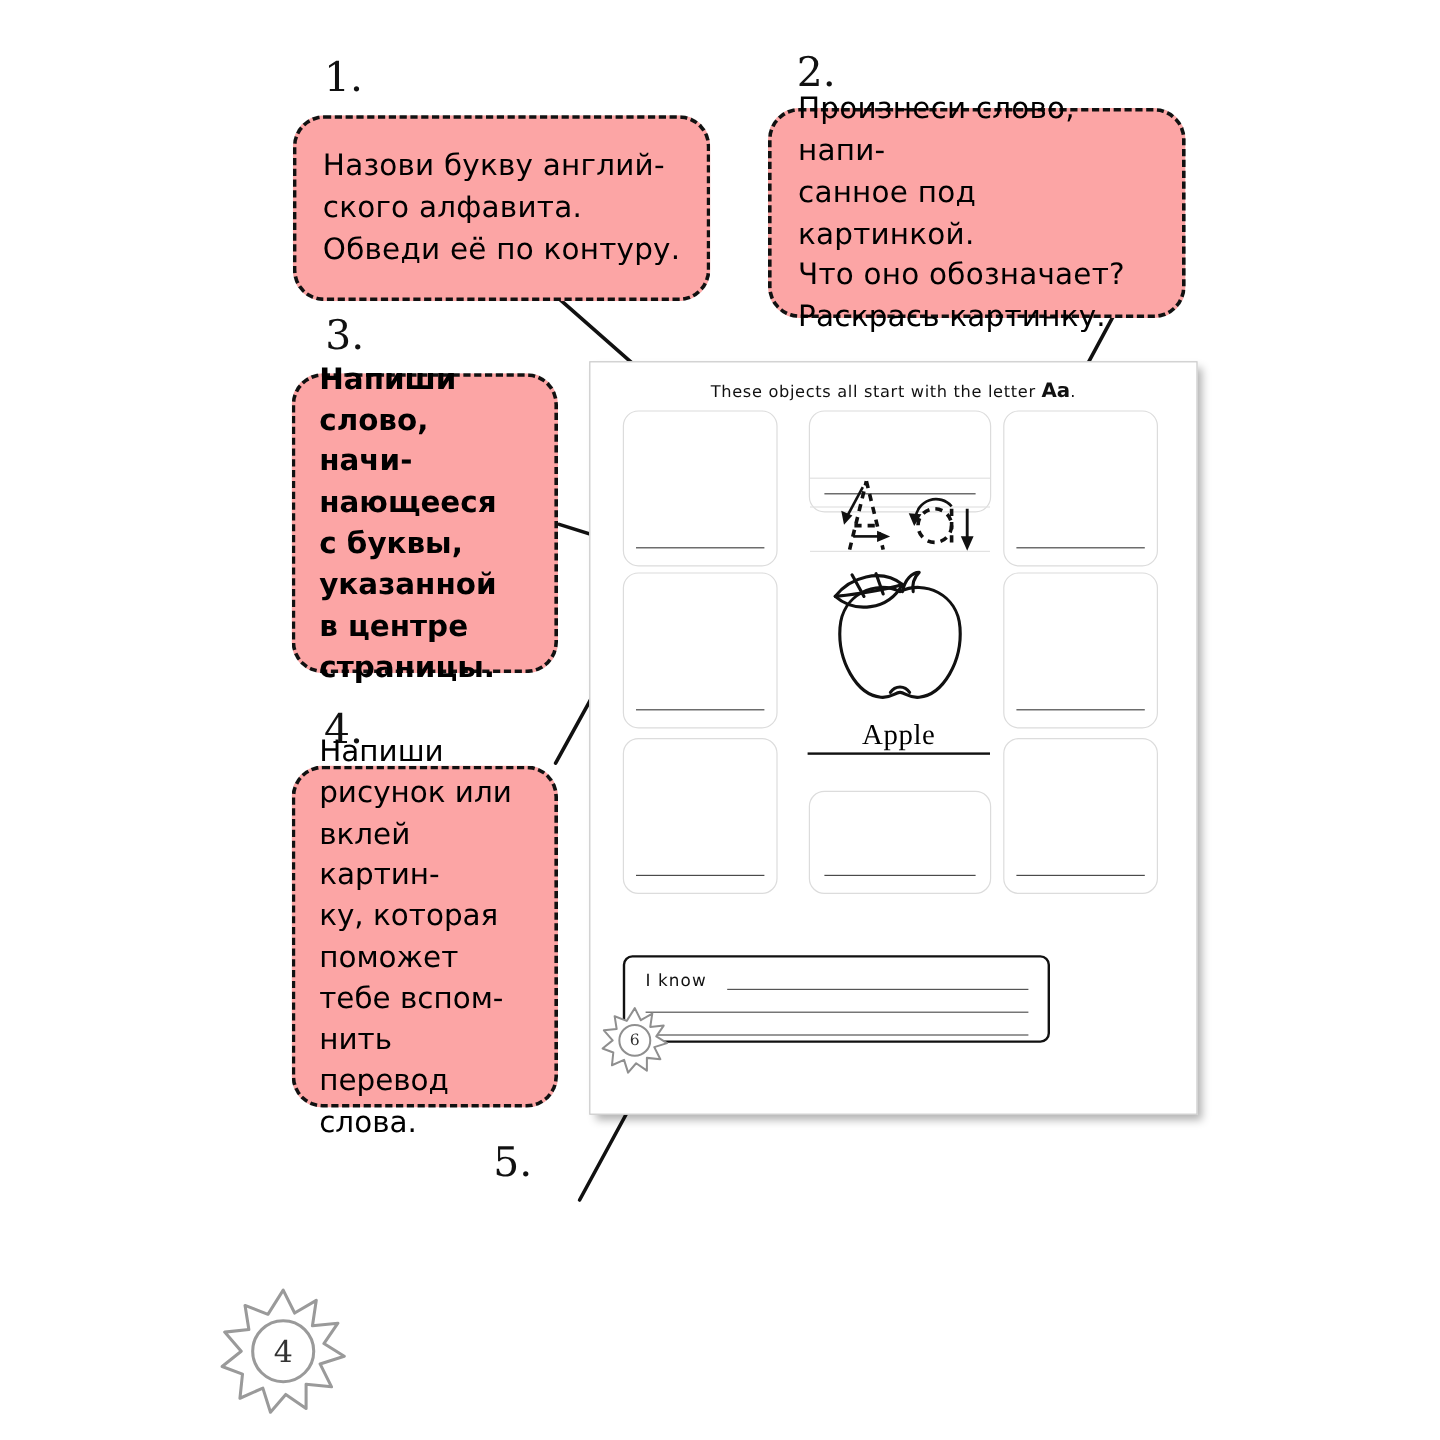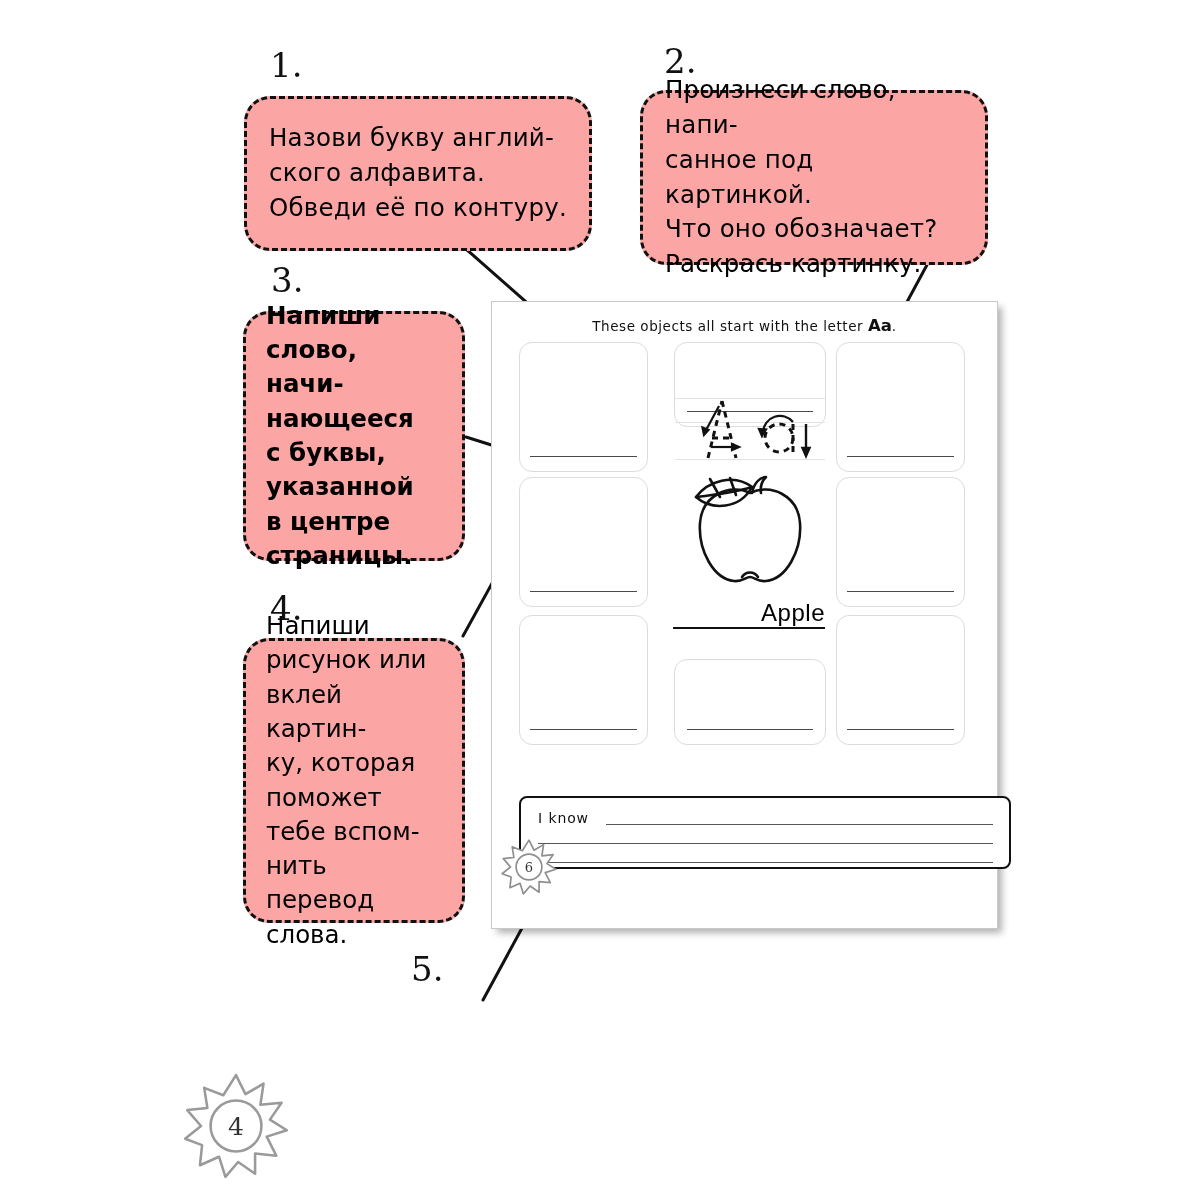--- a/index.html
+++ b/index.html
@@ -56,26 +56,26 @@
 
   
   #trace{position:absolute;left:183px;top:96px;width:150px;height:62px;}
   #trace .rule{position:absolute;left:0;width:100%;height:0;border-top:1.2px solid #e2e2e2;}
 
   
   #apple{position:absolute;left:182px;top:163px;width:152px;height:130px;}
 
   
   #wordline{position:absolute;left:181px;top:299px;width:152px;}
-  #wordline .w{font-family:Liberation Sans, sans-serif;
-               font-size:24px;text-align:right;line-height:1.0;letter-spacing:.5px;}
+  #wordline .w{font-family:Liberation Serif, serif;
+               font-size:24px;text-align:center;line-height:1.0;letter-spacing:.5px;}
   #wordline .ul{margin-top:2px;height:0;border-top:2px solid #111;}
 
   
-  #iknow{position:absolute;left:27px;top:494px;width:492px;height:73px;
+  #iknow{position:absolute;left:27px;top:494px;width:356px;height:73px;
          box-sizing:border-box;border:2.4px solid #111;border-radius:8px;background:#fff;}
   #iknow .lbl{position:absolute;left:17px;top:12px;font-size:14px;letter-spacing:.9px;color:#111;}
   #iknow .ln{position:absolute;height:0;border-top:1.3px solid #555;}
   #iknow .ln1{left:85px;right:16px;top:26px;}
   #iknow .ln2{left:17px;right:16px;top:45px;}
   #iknow .ln3{left:17px;right:16px;top:64px;}
 
   
   .sun{position:absolute;}
   .sun .pn{position:absolute;left:0;top:0;width:100%;height:100%;

